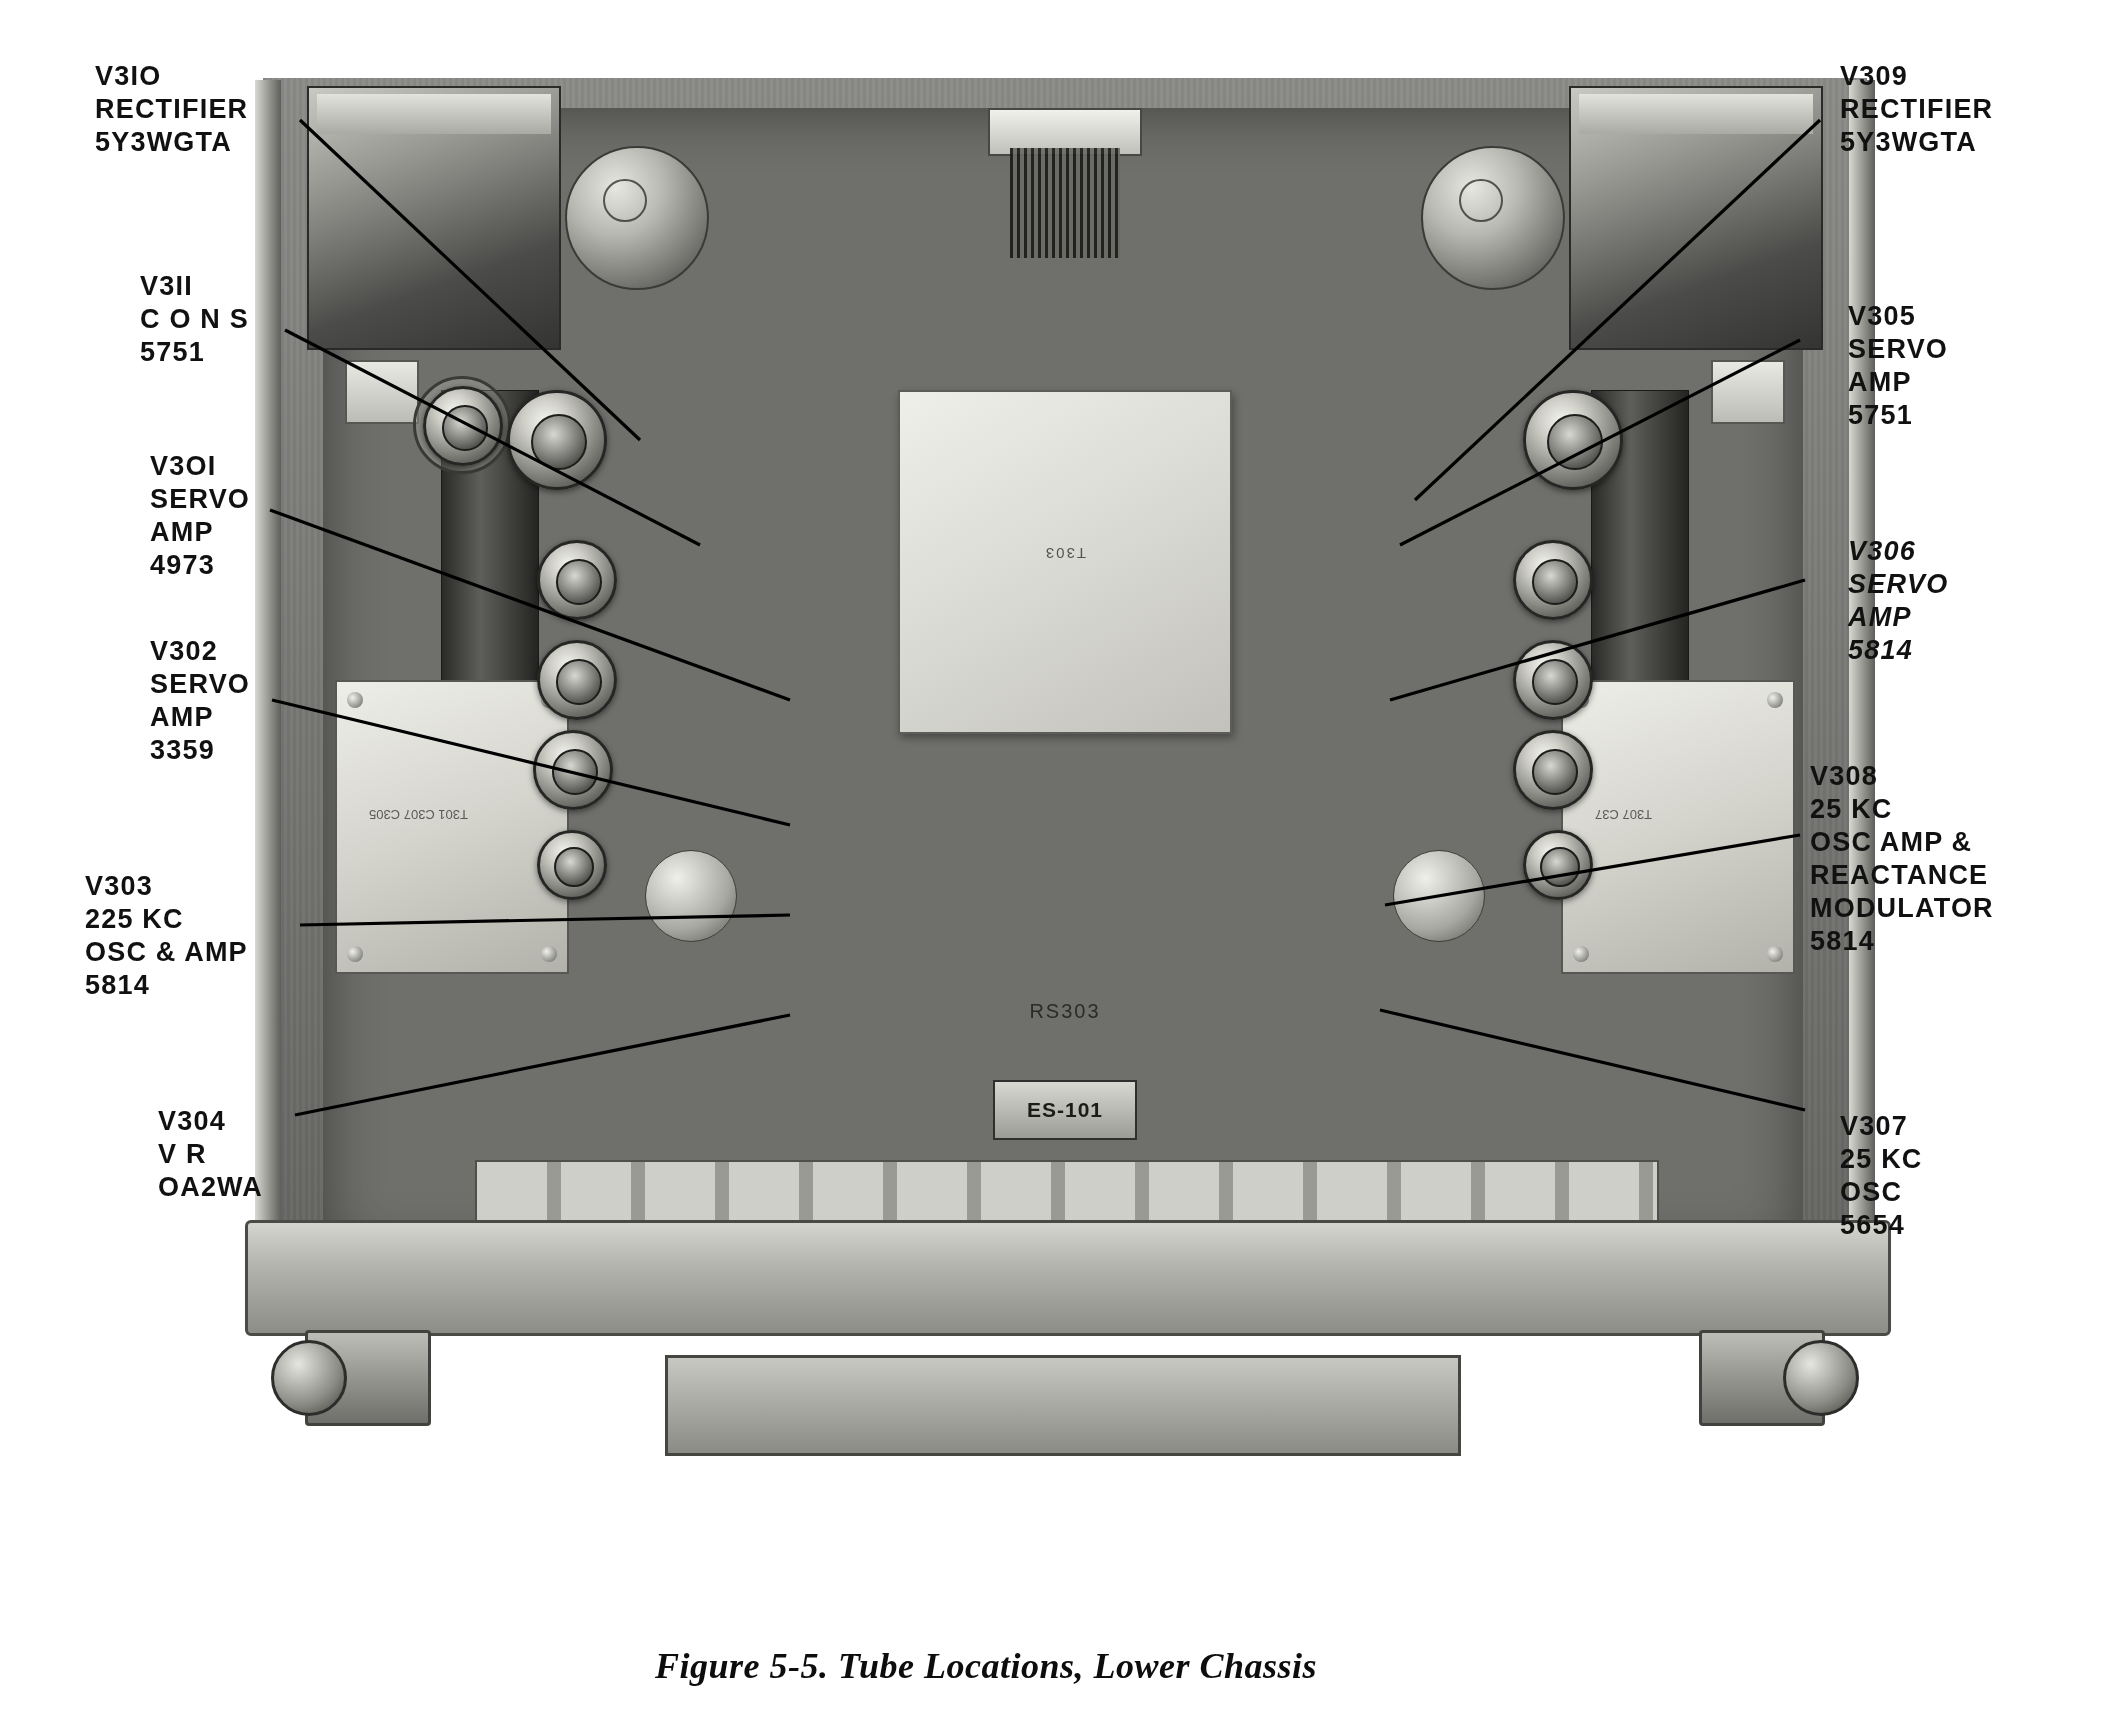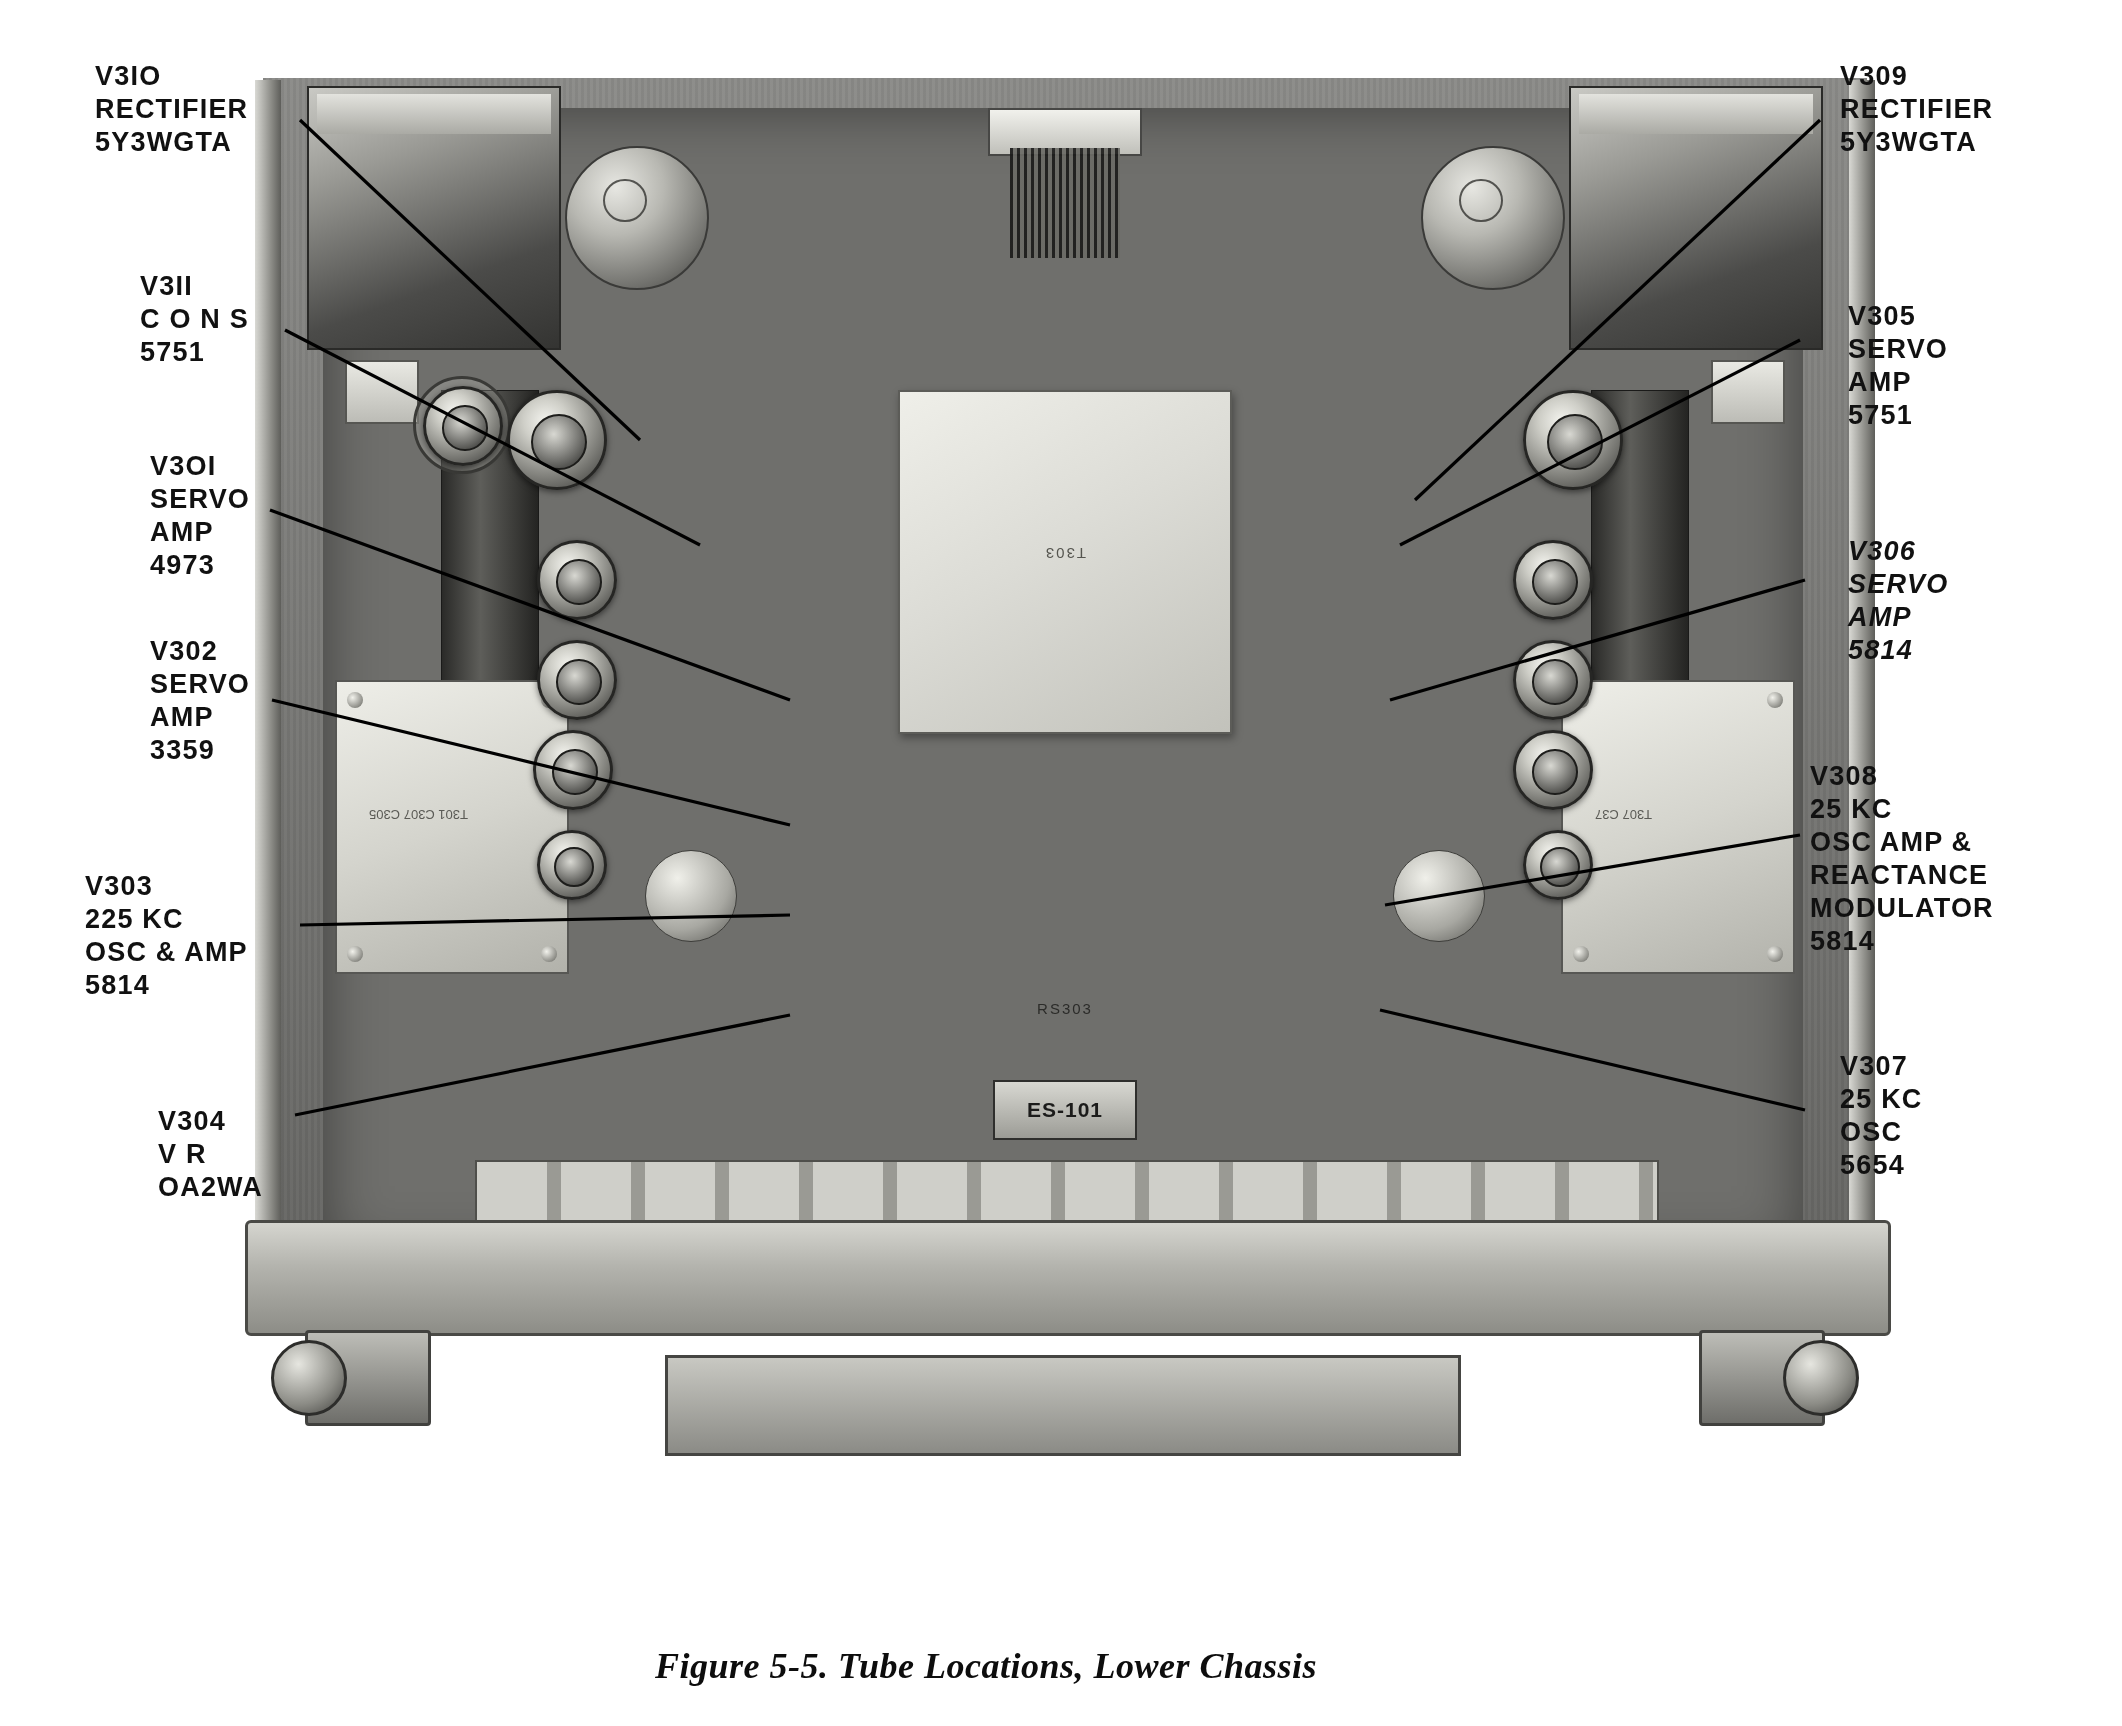--- a/index.html
+++ b/index.html
@@ -237,21 +237,21 @@
     letter-spacing: 1px;
     display: flex;
     align-items: center;
     justify-content: center;
   }
   .rs303 {
     position: absolute;
     left: 50%;
     transform: translateX(-50%);
     top: 940px;
-    font-size: 15px;
+    font-size: 20px;
     color: #2b2b29;
     letter-spacing: 2px;
   }
   
   .front-rail {
     position: absolute;
     left: 0px;
     top: 1160px;
     width: 1640px;
     height: 110px;
@@ -496,19 +496,19 @@
   <div class="callout right-col" style="left:1848px; top:535px;font-style:italic;">V306
 SERVO
 AMP
 5814</div>
   <div class="callout right-col" style="left:1810px; top:760px;">V308
 25 KC
 OSC AMP &amp;
 REACTANCE
 MODULATOR
 5814</div>
-  <div class="callout right-col" style="left:1840px; top:1050px;">V307
+  <div class="callout right-col" style="left:1840px; top:1110px;">V307
 25 KC
 OSC
 5654</div>
 
   <div class="caption">Figure 5-5.  Tube Locations, Lower Chassis</div>
 </div>
 
 </body></html>

